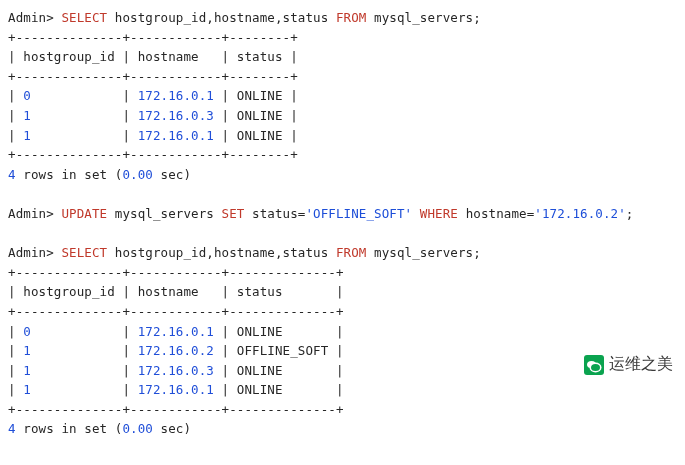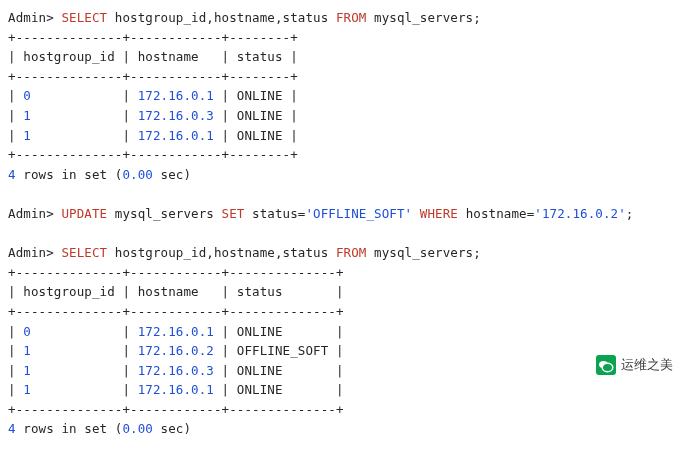--- a/index.html
+++ b/index.html
@@ -72,21 +72,21 @@
     left: 7px;
     top: 9px;
     width: 9px;
     height: 7px;
     border-radius: 50%;
     background: #0aa34f;
     box-shadow: 0 0 0 1.5px #ffffff;
   }
   .wm-text {
     font-family: Liberation Sans, sans-serif;
-    font-size: 13px;
+    font-size: 16px;
     color: #3a3a3a;
     white-space: nowrap;
   }
 </style>
 </head>
 <body>
 
 <div id="terminal">
   <div id="lines">
       <div class="line"><span class="tok-prompt">Admin&gt; </span><span class="tok-kw">SELECT</span><span class="tok-plain"> hostgroup_id,hostname,status </span><span class="tok-kw">FROM</span><span class="tok-plain"> mysql_servers;</span></div>

